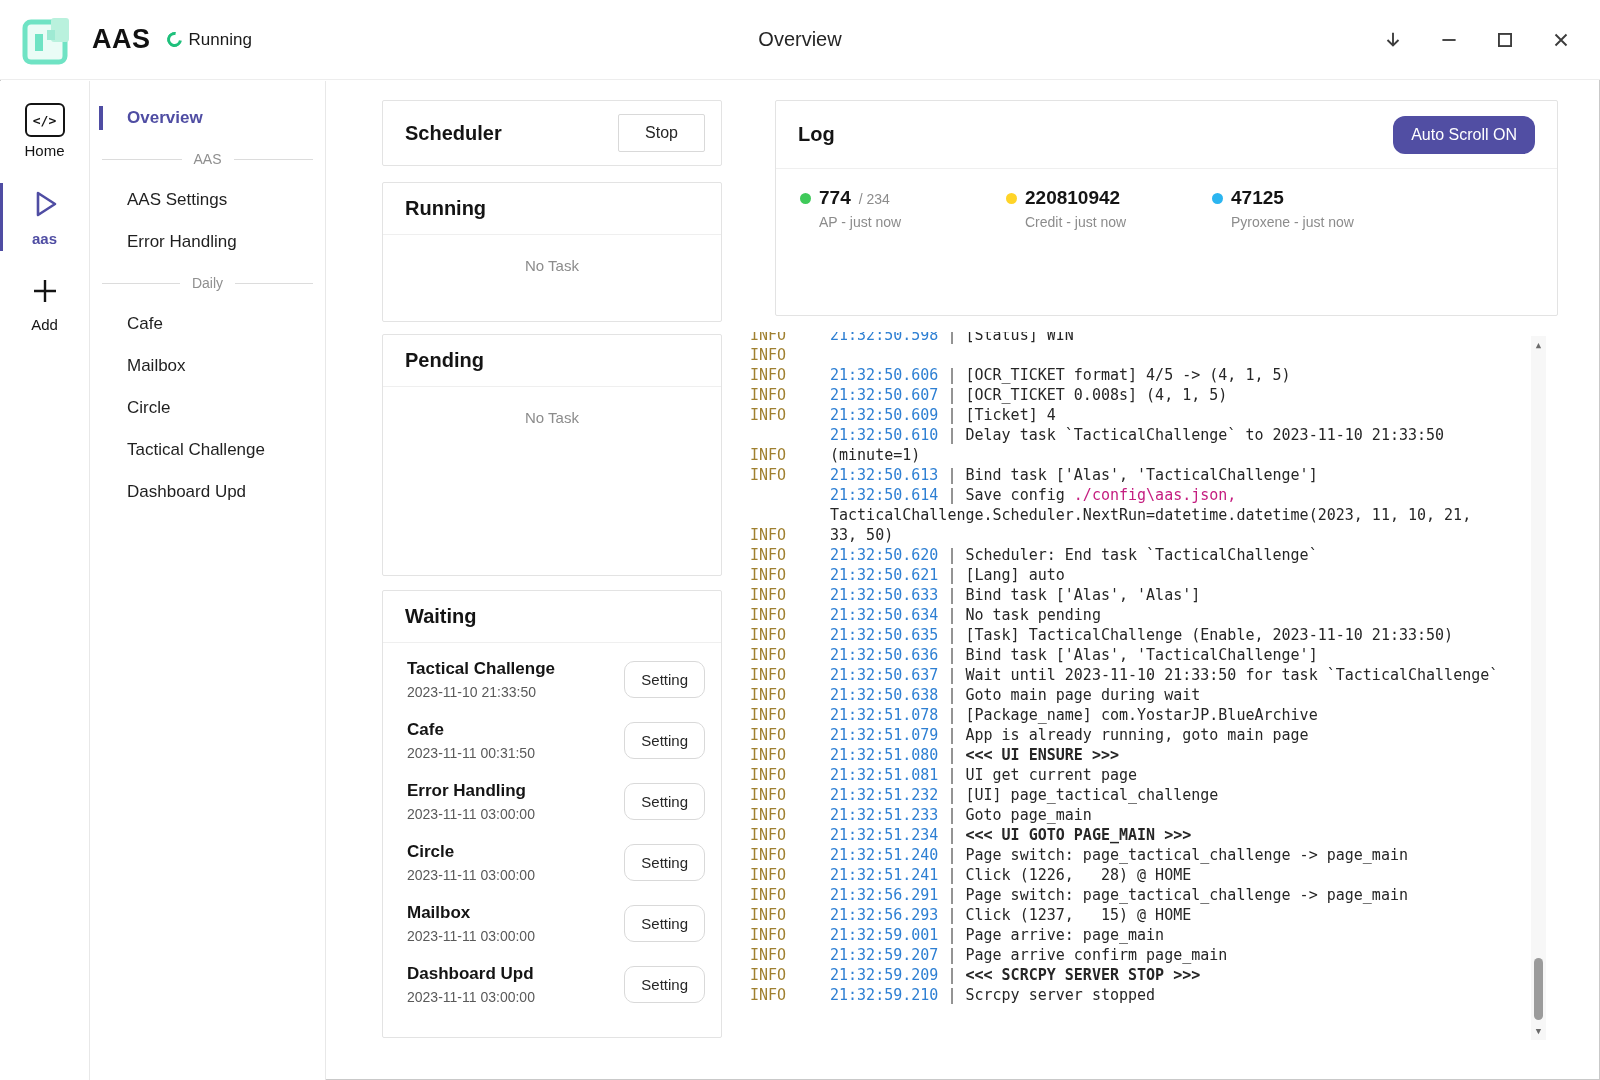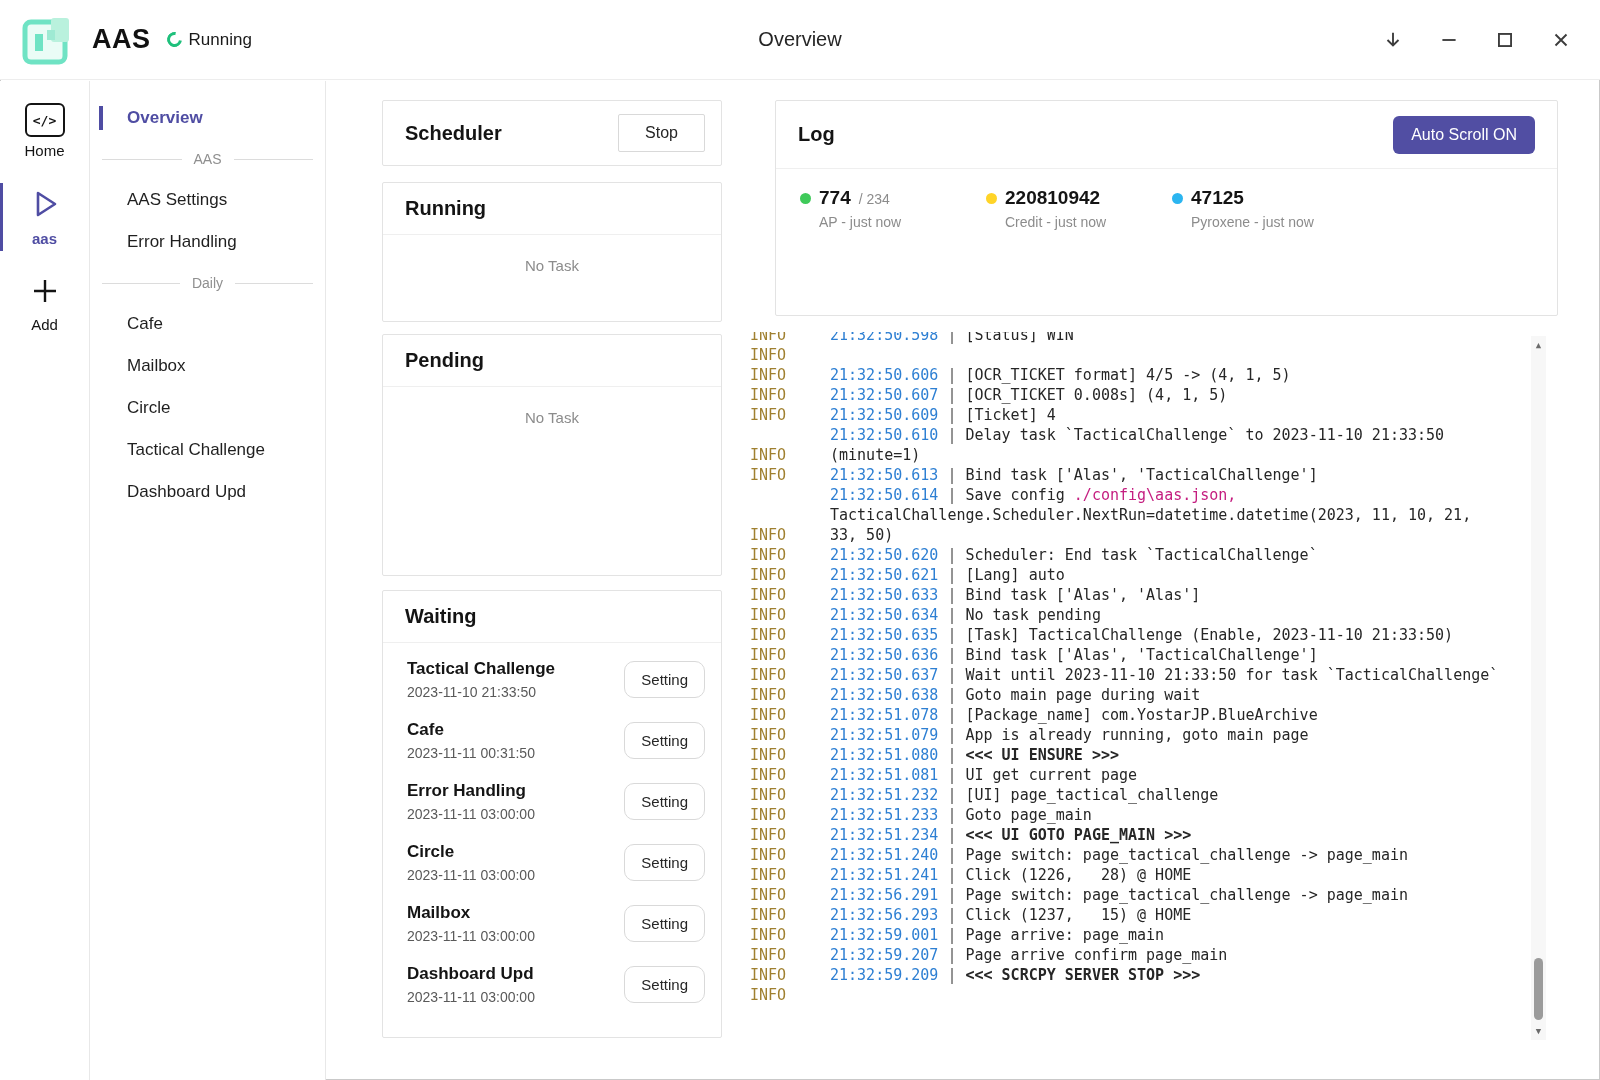--- a/index.html
+++ b/index.html
@@ -66,23 +66,23 @@
   .task-row { height:61px; display:flex; align-items:center; justify-content:space-between; }
   .task-name { font-size:17px; font-weight:700; color:#141414; margin-bottom:5px; }
   .task-time { font-size:14px; color:#595959; }
   .setting-btn { background:#fff; border:1px solid #d9d9d9; border-radius:10px; color:#262626;
     font-size:15px; padding:9px 16px; cursor:pointer; font-family:Liberation Sans, sans-serif; }
 
   
   .log-card { height:216px; }
   .log-header { height:68px; display:flex; align-items:center; justify-content:space-between;
     padding:0 22px; border-bottom:1px solid #efefef; }
-  .primary-btn { background:#514ea3; color:#fff; border:none; border-radius:6px; font-size:16px;
+  .primary-btn { background:#514ea3; color:#fff; border:none; border-radius:12px; font-size:16px;
     padding:10px 18px; cursor:pointer; font-family:inherit; }
-  .stats-row { display:flex; gap:16px; padding:18px 0 0 24px; }
+  .stats-row { display:flex; gap:36px; padding:18px 0 0 24px; }
   .stat { min-width:170px; }
   .stat-top { display:flex; align-items:baseline; gap:8px; }
   .dot { width:11px; height:11px; border-radius:50%; flex-shrink:0; align-self:center; }
   .stat-value { font-size:19px; font-weight:700; color:#141414; }
   .stat-suffix { font-size:14px; color:#8c8c8c; }
   .stat-caption { font-size:14px; color:#8c8c8c; margin-top:5px; margin-left:19px; }
 
   
   .terminal { position:relative; margin-top:16px; height:712px; overflow:hidden;
     font-family:"DejaVu Sans Mono", monospace; font-size:15px; line-height:20px; color:#262626; }
@@ -410,20 +410,21 @@
           <div class="log-line">
             <span class="lvl">INFO</span>
             <span class="content"><span class="time">21:32:59.207</span><span class="sep"> | </span><span class="msg">Page arrive confirm page_main</span></span>
           </div>
           <div class="log-line">
             <span class="lvl">INFO</span>
             <span class="content"><span class="time">21:32:59.209</span><span class="sep"> | </span><span class="msg bold">&lt;&lt;&lt; SCRCPY SERVER STOP &gt;&gt;&gt;</span></span>
           </div>
           <div class="log-line">
             <span class="lvl">INFO</span>
+            <span class="content"><span class="time">21:32:59.210</span><span class="sep"> | </span><span class="msg">Scrcpy server stopped</span></span>
           </div>
         </div>
       <div class="scrollbar">
         <div class="sb-arrow up">▲</div>
         <div class="sb-thumb"></div>
         <div class="sb-arrow down">▼</div>
       </div>
     </div>
   </section>
 

